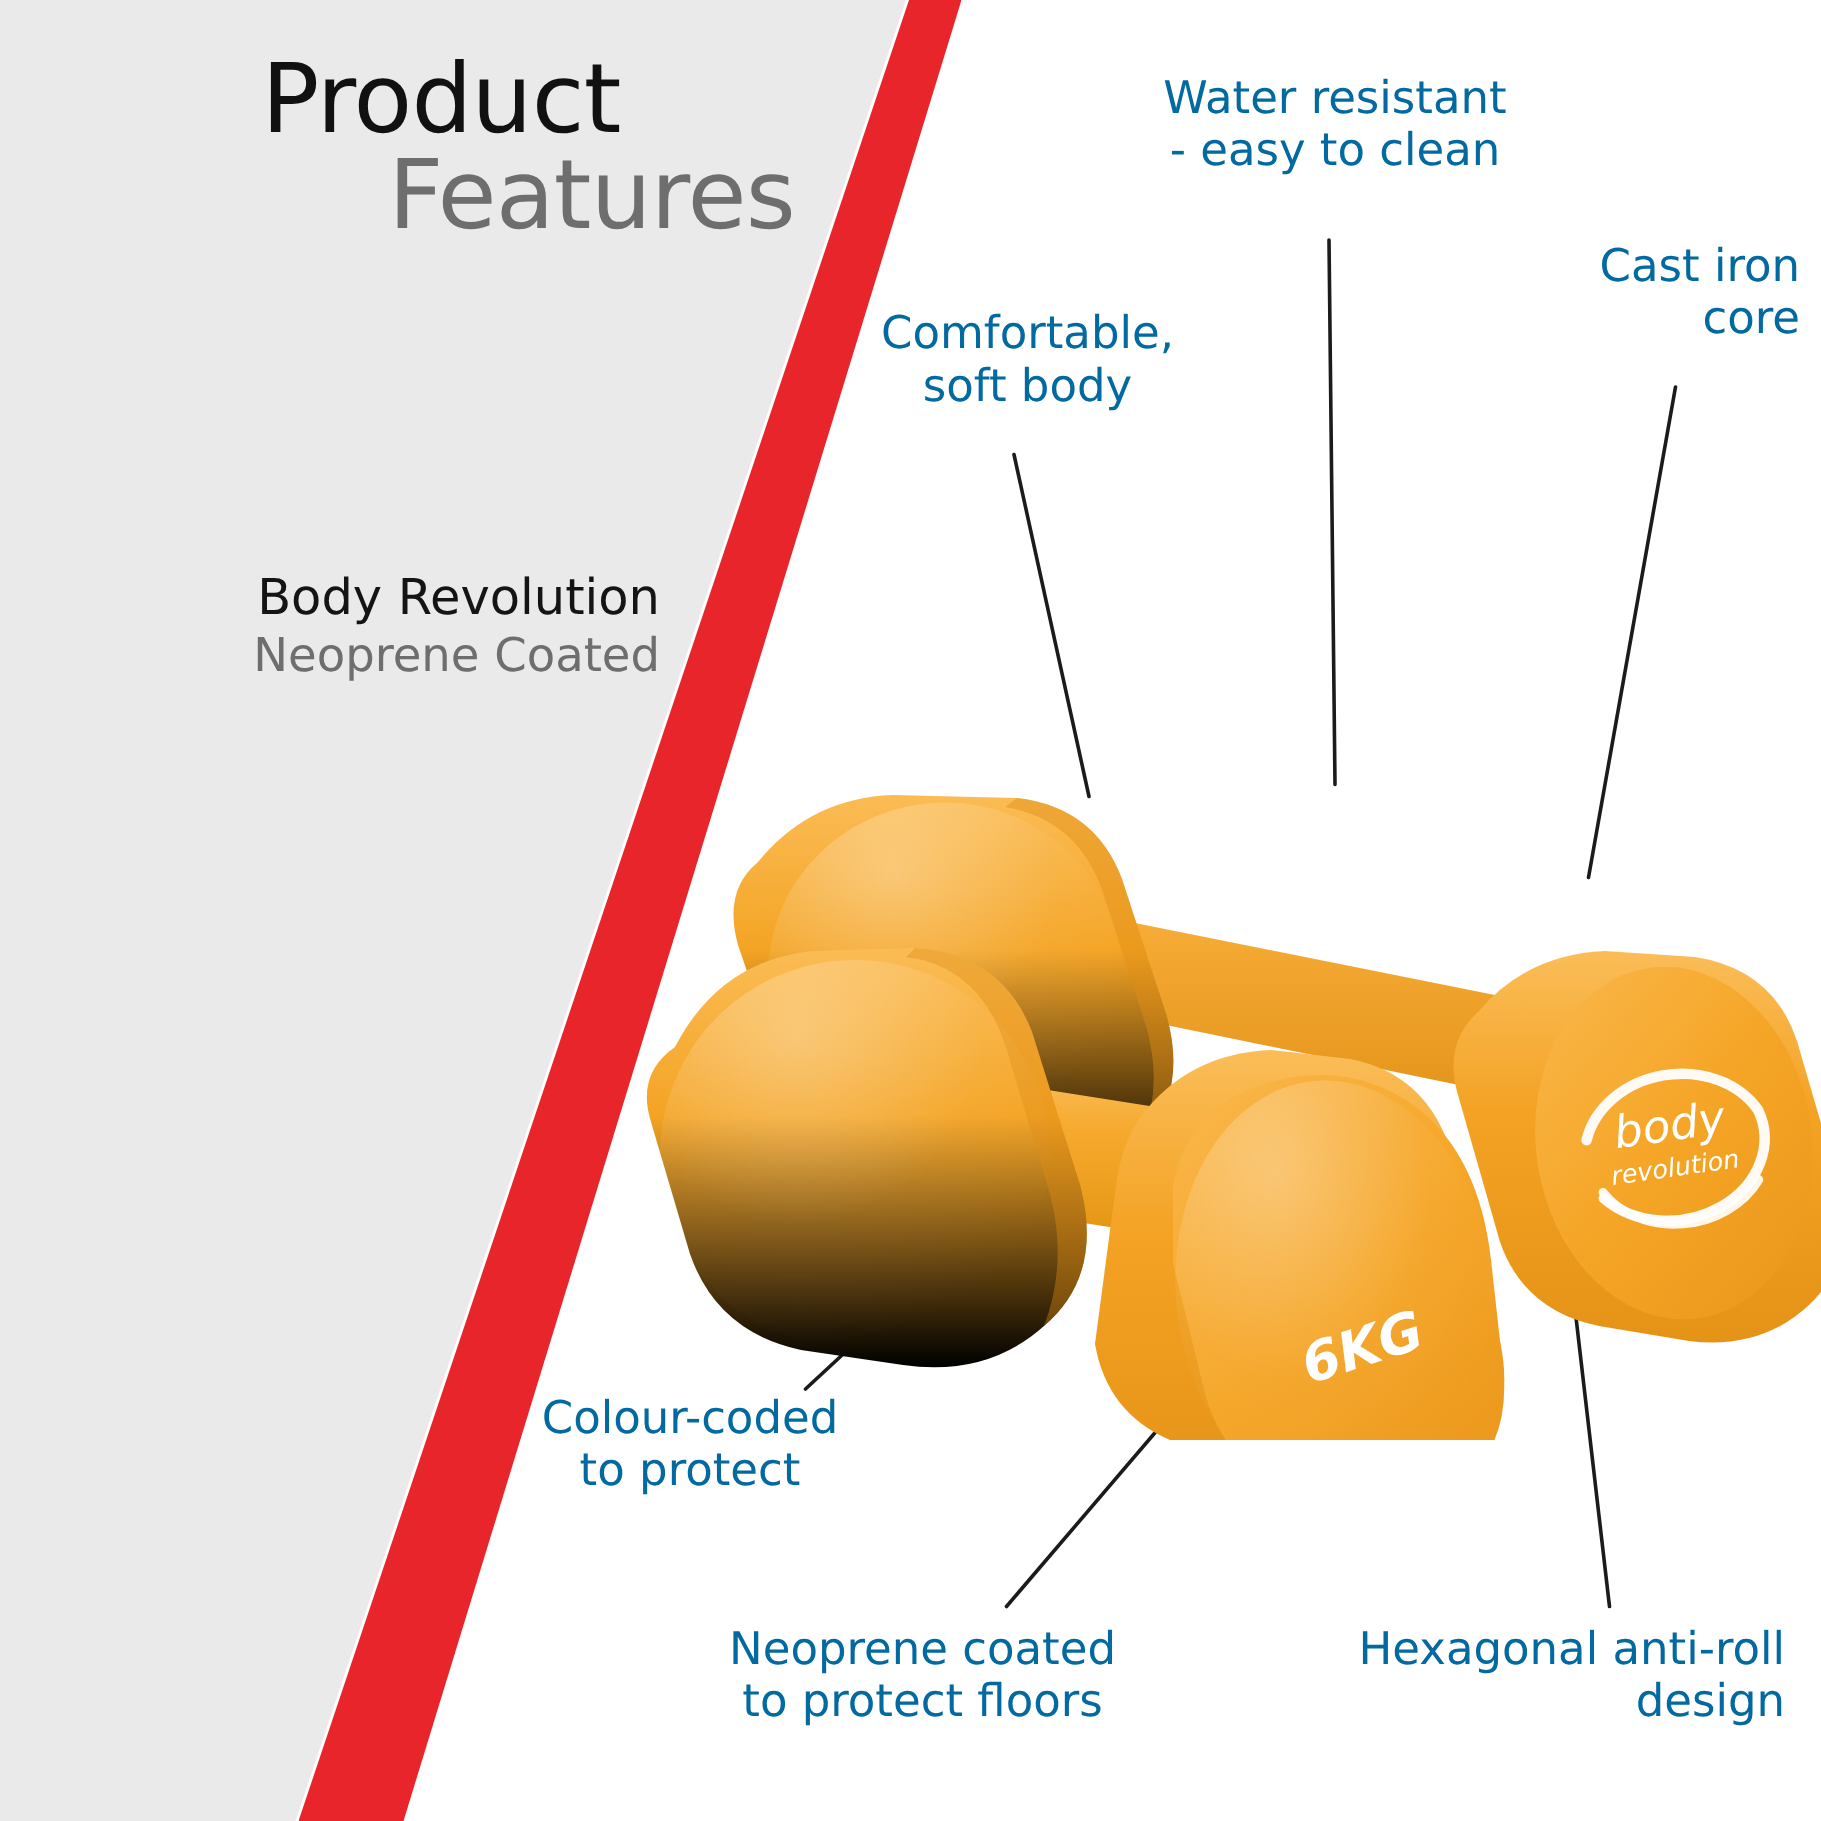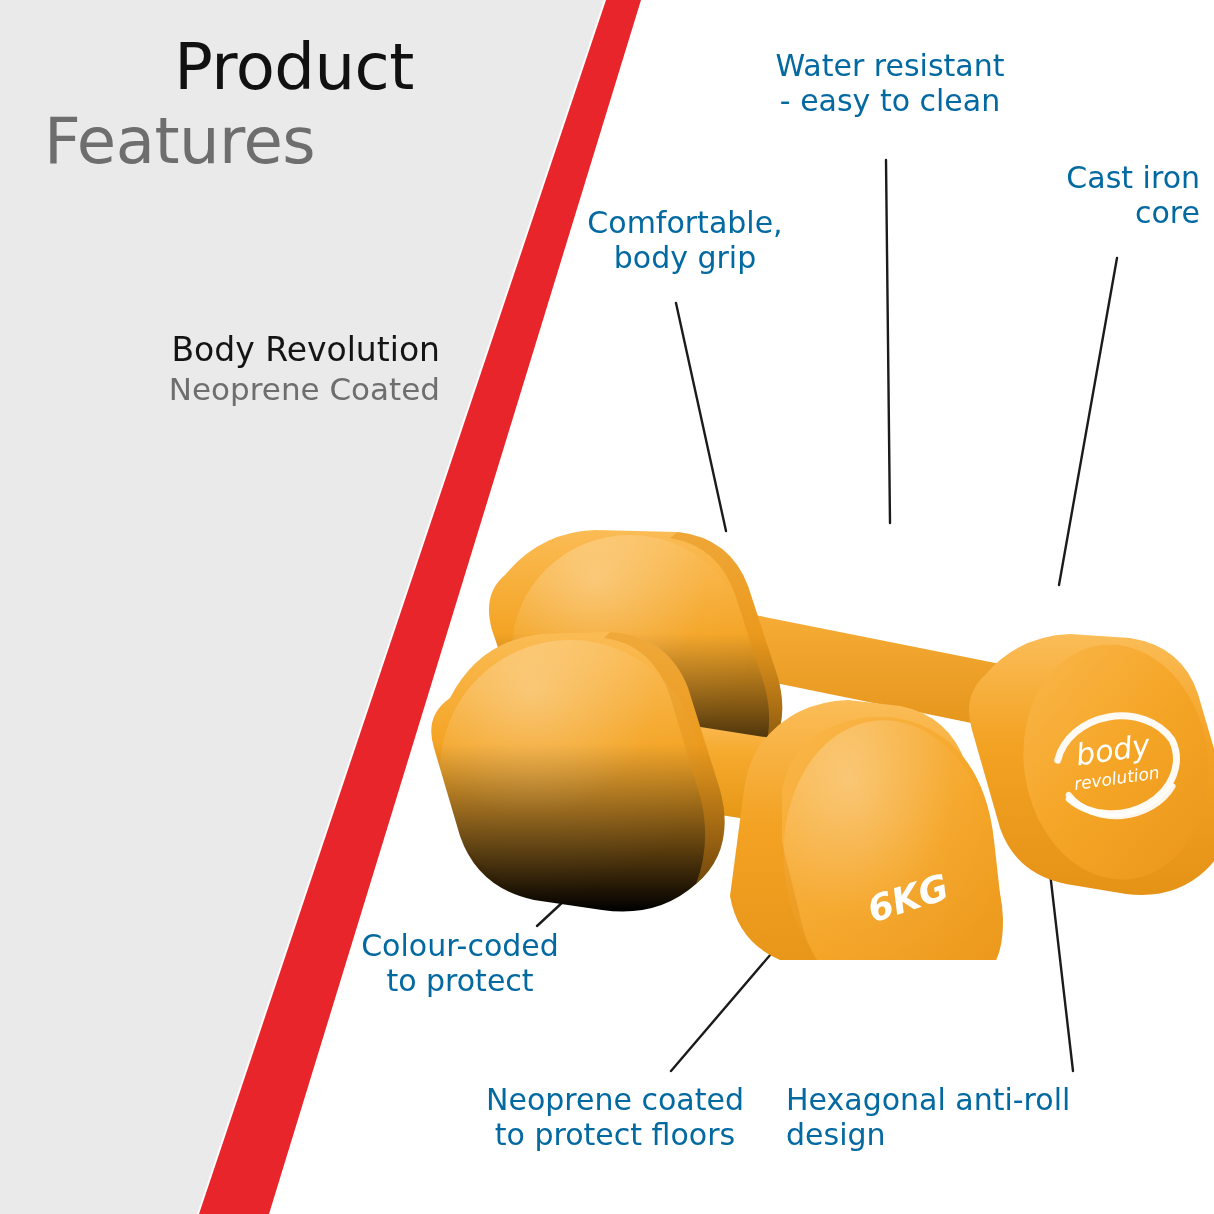--- a/index.html
+++ b/index.html
@@ -50,37 +50,39 @@
     letter-spacing: -0.5px;
     font-weight: 400;
     text-align: center;
   }
   .headline .line2 {
     font-size: 64px;
     line-height: 1.0;
     color: #6e6e6e;
     letter-spacing: -0.5px;
     font-weight: 400;
+    text-align: right;
     padding-right: 14px;
-    margin-top: 10px;
+    margin-top: 0;
   }
 
   
   .product-name {
     position: absolute;
     left: 40px;
     top: 330px;
     width: 400px;
     text-align: right;
   }
   .product-name .brand {
     font-size: 33px;
     line-height: 1.22;
     color: #141414;
     font-weight: 400;
+    margin-top: 48px;
   }
   .product-name .desc {
     font-size: 31px;
     line-height: 1.26;
     color: #6e6e6e;
     font-weight: 400;
   }
 
   
   .callout {
@@ -88,21 +90,21 @@
     color: #0369a1;
     font-size: 30px;
     line-height: 1.18;
     white-space: pre-line;
   }
   .c-water   { left: 740px; top: 48px;  width: 300px; text-align: center; }
   .c-cast    { left: 960px; top: 160px; width: 240px; text-align: right; }
   .c-grip    { left: 540px; top: 205px; width: 290px; text-align: center; }
   .c-colour  { left: 325px; top: 928px; width: 270px; text-align: center; }
   .c-neo     { left: 450px; top: 1082px; width: 330px; text-align: center; }
-  .c-hex     { left: 786px; top: 1082px; width: 360px; text-align: left; }
+  .c-hex     { left: 830px; top: 1082px; width: 360px; text-align: right; }
 
   
   .leaders {
     position: absolute;
     left: 0; top: 0;
     width: 1214px; height: 1214px;
     pointer-events: none;
   }
   .leaders line {
     stroke: #1b1b1b;
@@ -145,21 +147,21 @@
     <line x1="537" y1="926" x2="701" y2="774"></line>
     <line x1="671" y1="1071" x2="806" y2="913"></line>
     <line x1="1046" y1="838" x2="1073" y2="1071"></line>
   </svg>
 
   <div class="callout c-water">Water resistant
 - easy to clean</div>
   <div class="callout c-cast">Cast iron
 core</div>
   <div class="callout c-grip">Comfortable,
-body grip</div>
+soft body</div>
   <div class="callout c-colour">Colour-coded
 to protect</div>
   <div class="callout c-neo">Neoprene coated
 to protect floors</div>
   <div class="callout c-hex">Hexagonal anti-roll
 design</div>
 
   <svg class="product-art" viewBox="0 0 790 470">
     <defs>
       <linearGradient id="gHeadA" x1="0" y1="0" x2="0.35" y2="1">

